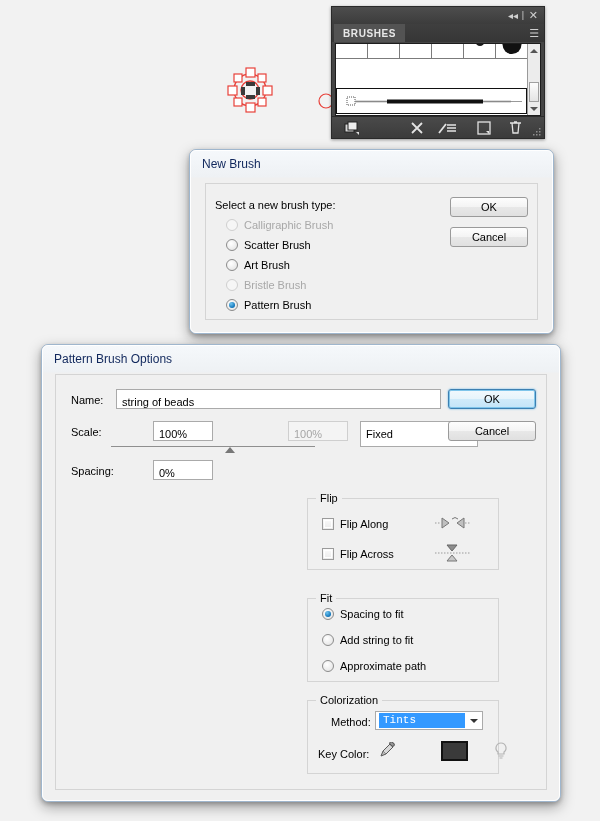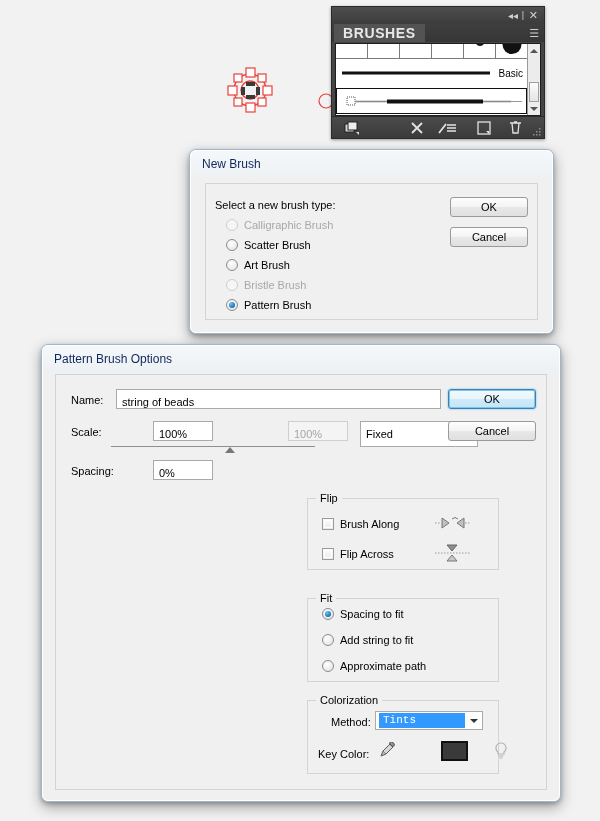--- a/index.html
+++ b/index.html
@@ -110,21 +110,21 @@
     background:linear-gradient(#4d4d4d,#3c3c3c);
   }
   #brushes .pnl-tabrow{
     position:absolute;left:0;top:17px;right:0;height:18px;
     background:linear-gradient(#3f3f3f,#363636);
   }
   #brushes .pnl-tab{
     position:absolute;left:2px;top:0;height:18px;padding:0 9px;
     background:#535353;
     display:flex;align-items:center;
-    font-size:14px;letter-spacing:.6px;color:#e8e8e8;font-weight:bold;
+    font-size:10px;letter-spacing:.6px;color:#e8e8e8;font-weight:bold;
   }
   #brushes .pnl-body{
     position:absolute;left:3px;top:36px;right:3px;bottom:22px;
     background:#fff;border:1px solid #1d1d1d;box-sizing:border-box;
   }
   #brushes .pnl-foot{
     position:absolute;left:0;right:0;bottom:0;height:21px;
     background:linear-gradient(#4a4a4a,#3b3b3b);
     border-top:1px solid #2b2b2b;
   }
@@ -207,24 +207,20 @@
       <div class="grid-cell"></div>
       <div class="grid-cell"></div>
       <div class="grid-cell">
         <div style="position:absolute;left:50%;top:-7px;transform:translateX(-50%);width:9px;height:9px;border-radius:50%;background:#1a1a1a;"></div>
       </div>
       <div class="grid-cell">
         <div style="position:absolute;left:50%;top:-9px;transform:translateX(-50%);width:19px;height:19px;border-radius:50%;background:#111;"></div>
       </div>
     </div>
 
-    <div class="brush-row" style="top:16px;">
-      <div style="position:absolute;left:6px;top:50%;transform:translateY(-50%);width:148px;height:3px;background:#111;"></div>
-      <span class="bname">Basic</span>
-    </div>
 
     <div class="brush-row" style="top:44px;border:1px solid #111;box-sizing:border-box;height:26px;">
       <svg style="position:absolute;left:4px;top:3px;width:184px;height:19px;">
         <rect x="6" y="5" width="8" height="8" fill="none" stroke="#555" stroke-dasharray="1,1"></rect>
         <path d="M14 9.5 L46 9.5" stroke="#8a8a8a" stroke-width="1.6"></path>
         <path d="M46 9.5 L142 9.5" stroke="#111" stroke-width="4"></path>
         <path d="M142 9.5 L170 9.5" stroke="#8a8a8a" stroke-width="1.6"></path>
         <path d="M170 9.5 L181 9.5" stroke="#999" stroke-width="1"></path>
       </svg>
     </div>
@@ -334,21 +330,21 @@
 
     <div class="lbl" style="left:28px;top:119px;">Spacing:</div>
     <div class="tf" style="left:110px;top:114px;width:60px;height:20px;">
       <span>0%</span>
     </div>
 
     <div class="group" style="left:264px;top:152px;width:190px;height:70px;">
       <span class="group-legend">Flip</span>
     </div>
     <div class="cbx" style="left:279px;top:172px;"></div>
-    <div class="lbl" style="left:297px;top:172px;">Brush Along</div>
+    <div class="lbl" style="left:297px;top:172px;">Flip Along</div>
     <svg style="position:absolute;left:392px;top:170px;width:36px;height:14px;">
       <path d="M0 7 h6 M30 7 h6" stroke="#9a9a9a" stroke-width="1.1" stroke-dasharray="1.5,1.5"></path>
       <path d="M7 2 l7 5 l-7 5 z" fill="#c0c0c0" stroke="#777"></path>
       <path d="M29 2 l-7 5 l7 5 z" fill="#c0c0c0" stroke="#777"></path>
       <path d="M17 3 q3 -3 6 0" stroke="#777" fill="none" stroke-width="1"></path>
     </svg>
 
     <div class="cbx" style="left:279px;top:202px;"></div>
     <div class="lbl" style="left:297px;top:202px;">Flip Across</div>
     <svg style="position:absolute;left:392px;top:198px;width:36px;height:18px;">

